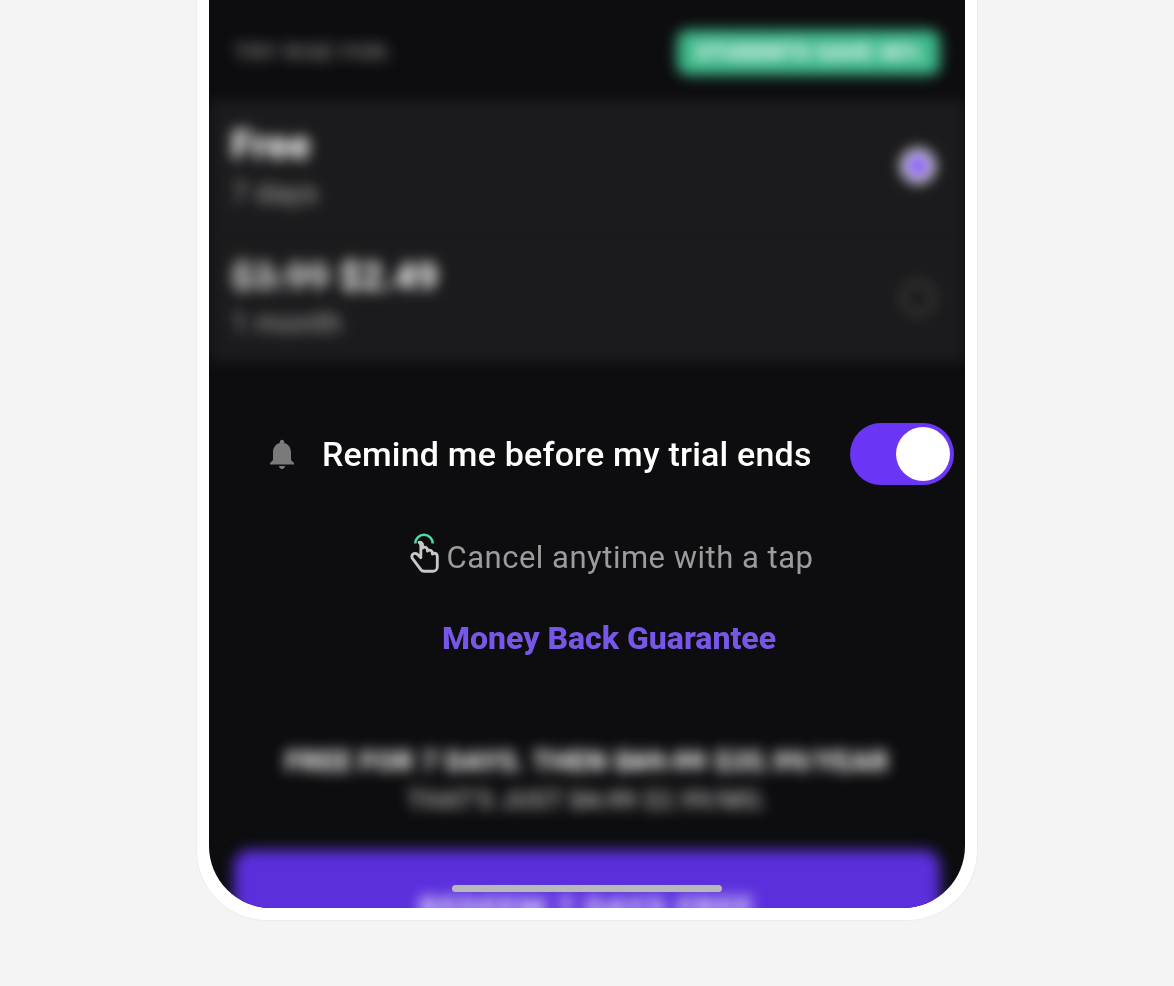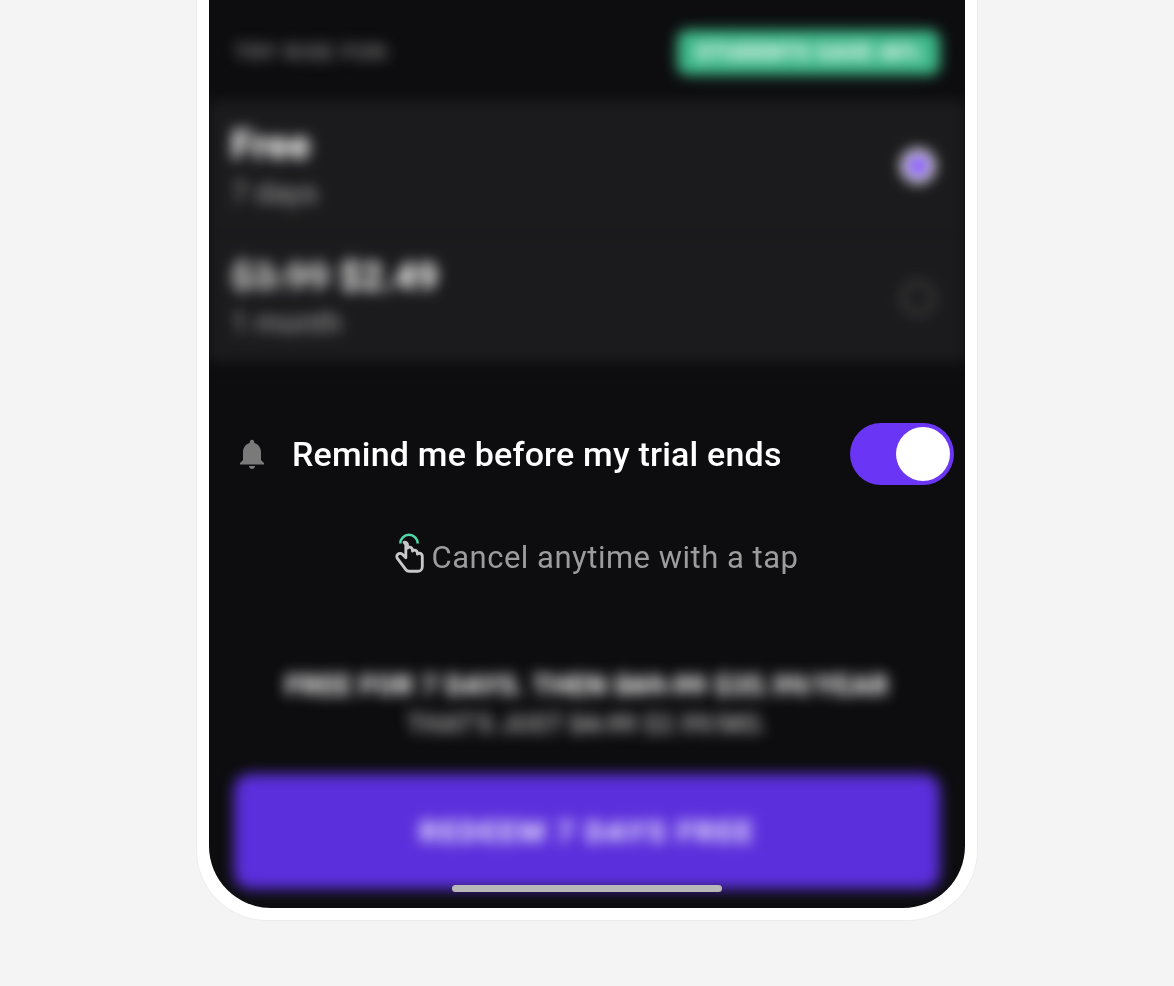--- a/index.html
+++ b/index.html
@@ -78,20 +78,21 @@
       transform: translateY(-50%);
       width: 34px;
       height: 34px;
       border-radius: 50%;
     }
     .radio.on { background: #6b35f5; box-shadow: inset 0 0 0 7px #fff; }
     .radio.off { border: 3px solid #555; }
 
     .middle-section {
       padding: 60px 11px 35px 25px;
+      margin-left: 30px;
     }
     .reminder-row {
       display: flex;
       align-items: center;
       gap: 22px;
     }
     .bell-icon { width: 36px; height: 36px; fill: #7a7a7a; flex-shrink: 0; }
     .reminder-text {
       color: #fff;
       font-size: 34px;
@@ -213,20 +214,21 @@
       </div>
 
       <div class="cancel-row">
         <svg class="tap-icon" viewBox="0 0 24 30">
           <path fill="none" stroke="#4dd9a8" stroke-width="1.6" d="M6.5 6.5 A5.5 5.5 0 0 1 17.5 6.5"></path>
           <path fill="none" stroke="#c8c8c8" stroke-width="1.8" stroke-linejoin="round" d="M10 7.5 v8 l-2.2-2.2c-.8-.8-2.1-.8-2.9 0-.8.8-.8 2.1 0 2.9l5.1 6.8c.5.7 1.3 1 2.1 1h5.4c1.6 0 2.9-1.3 2.9-2.9v-6.6c0-1-.8-1.9-1.9-1.9-.5 0-.9.2-1.2.5v-.5c0-1-.8-1.9-1.9-1.9-.5 0-.9.2-1.2.5v-.5c0-1-.8-1.9-1.9-1.9-.5 0-.9.2-1.2.5V7.5c0-1-.8-1.9-1.9-1.9S10 6.5 10 7.5z"></path>
         </svg>
         <div class="cancel-text">Cancel anytime with a tap</div>
       </div>
 
+      <div class="guarantee">Money Back Guarantee</div>
     </div>
 
     <div class="bottom-section">
       <div class="pricing-line1">
         <span>FREE FOR 7 DAYS. THEN </span><span class="strike">$69.99</span><span> $35.99/YEAR</span>
       </div>
       <div class="pricing-line2">
         <span>THAT'S JUST </span><span class="strike">$4.99</span><span> $2.99/MO.</span>
       </div>
       <div class="cta">REDEEM 7 DAYS FREE</div>

